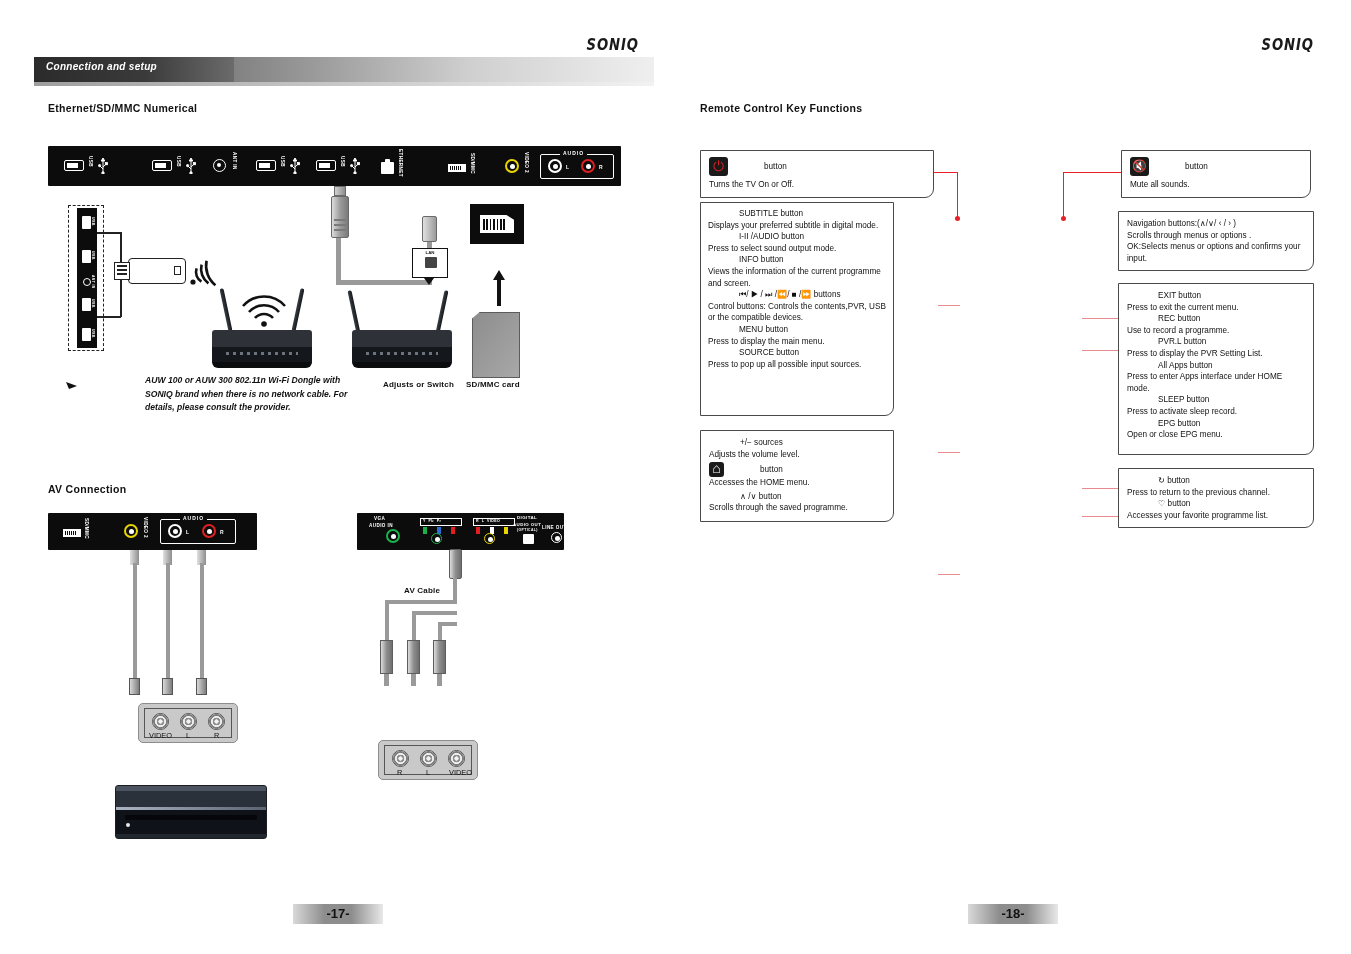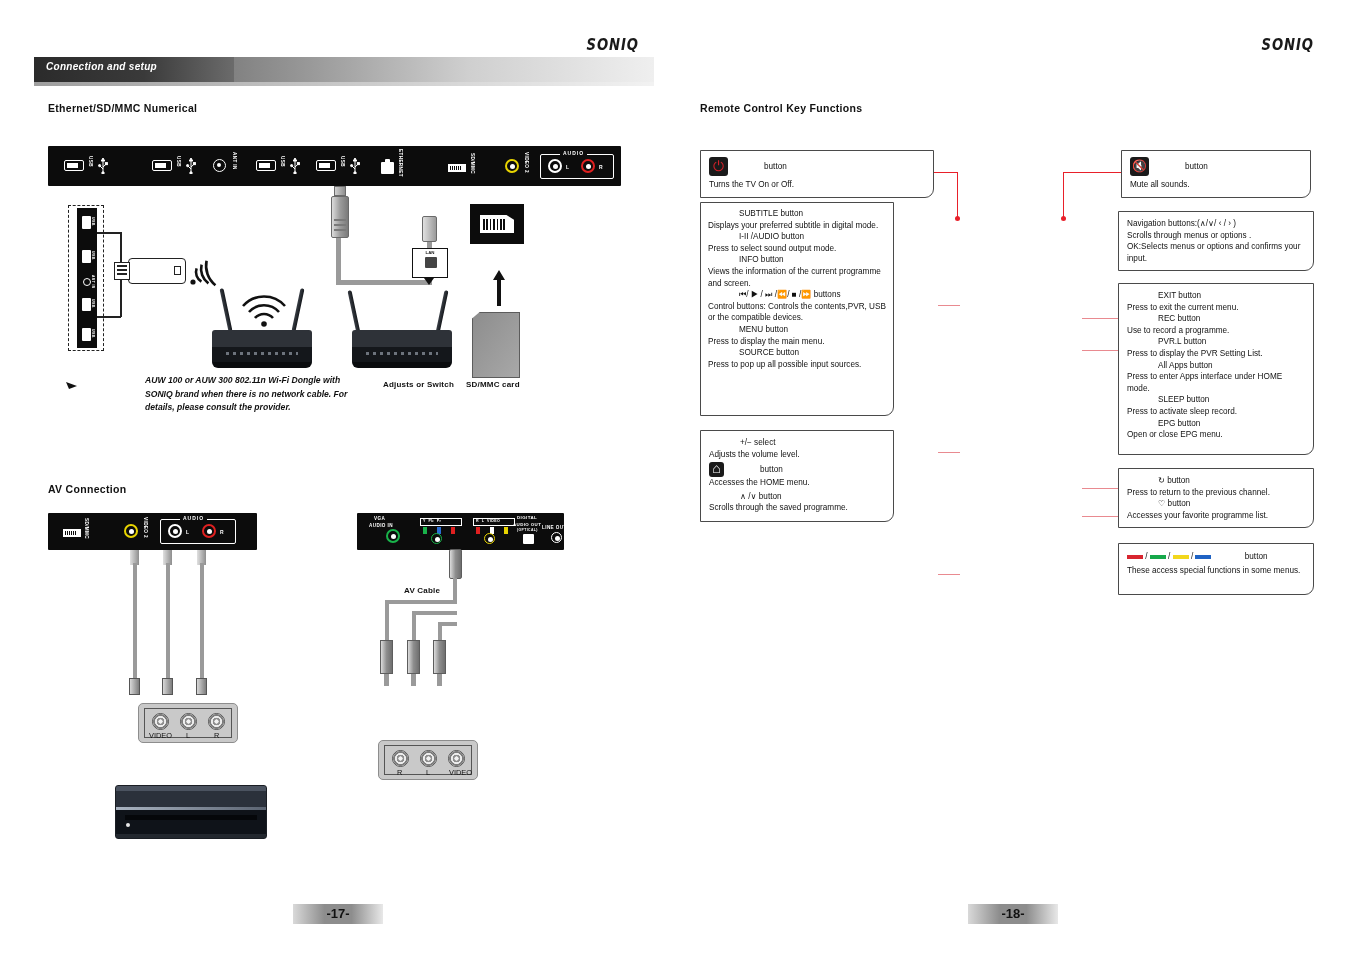--- a/index.html
+++ b/index.html
@@ -578,21 +578,21 @@
     <div class="ln">Views the information of the current programme and screen.</div>
     <div class="ln"><b>⏮/ ▶ / ⏭ /⏪/ ■ /⏩  buttons</b></div>
     <div class="ln">Control buttons: Controls the contents,PVR,  USB or the compatible devices.</div>
     <div class="ln"><b>MENU button</b></div>
     <div class="ln">Press to display the main menu.</div>
     <div class="ln"><b>SOURCE button</b></div>
     <div class="ln">Press to pop up all possible input sources.</div>
   </div>
 
   <div class="callout" style="left:24px; top:430px; width:194px; height:92px; padding:6px 8px;">
-    <div class="ln"><b>+/− select</b></div>
+    <div class="ln"><b>+/− sources</b></div>
     <div class="ln">Adjusts the volume level.</div>
     <div class="ln" style="margin-top:2px;">
       <span class="keyicon home"></span><b>button</b>
     </div>
     <div class="ln">Accesses the HOME menu.</div>
     <div class="ln" style="margin-top:2px;"><b>∧ /∨ button</b></div>
     <div class="ln">Scrolls through the saved programme.</div>
   </div>
 
 
@@ -617,25 +617,15 @@
     <div class="ln">Open or close EPG menu.</div>
   </div>
 
   <div class="callout" style="left:442px; top:468px; width:196px; height:60px; padding:6px 8px;">
     <div class="ln"><b>↻ button</b></div>
     <div class="ln">Press to return to the previous channel.</div>
     <div class="ln"><b>♡ button</b></div>
     <div class="ln">Accesses your favorite programme list.</div>
   </div>
 
-  <div class="callout" style="left:442px; top:543px; width:196px; height:52px; padding:7px 8px;">
-    <div class="ln" style="margin-bottom:2px;">
-      <span class="colorbar" style="background:#d8252f;"></span> /
-      <span class="colorbar" style="background:#16a84a;"></span> /
-      <span class="colorbar" style="background:#f2d71c;"></span> /
-      <span class="colorbar" style="background:#1f63c4;"></span>
-      <b>button</b>
-    </div>
-    <div class="ln">These access special functions in some menus.</div>
-  </div>
 
   <div class="pagenum" style="left:292px;">-18-</div>
 </div>
 
 </body></html>

